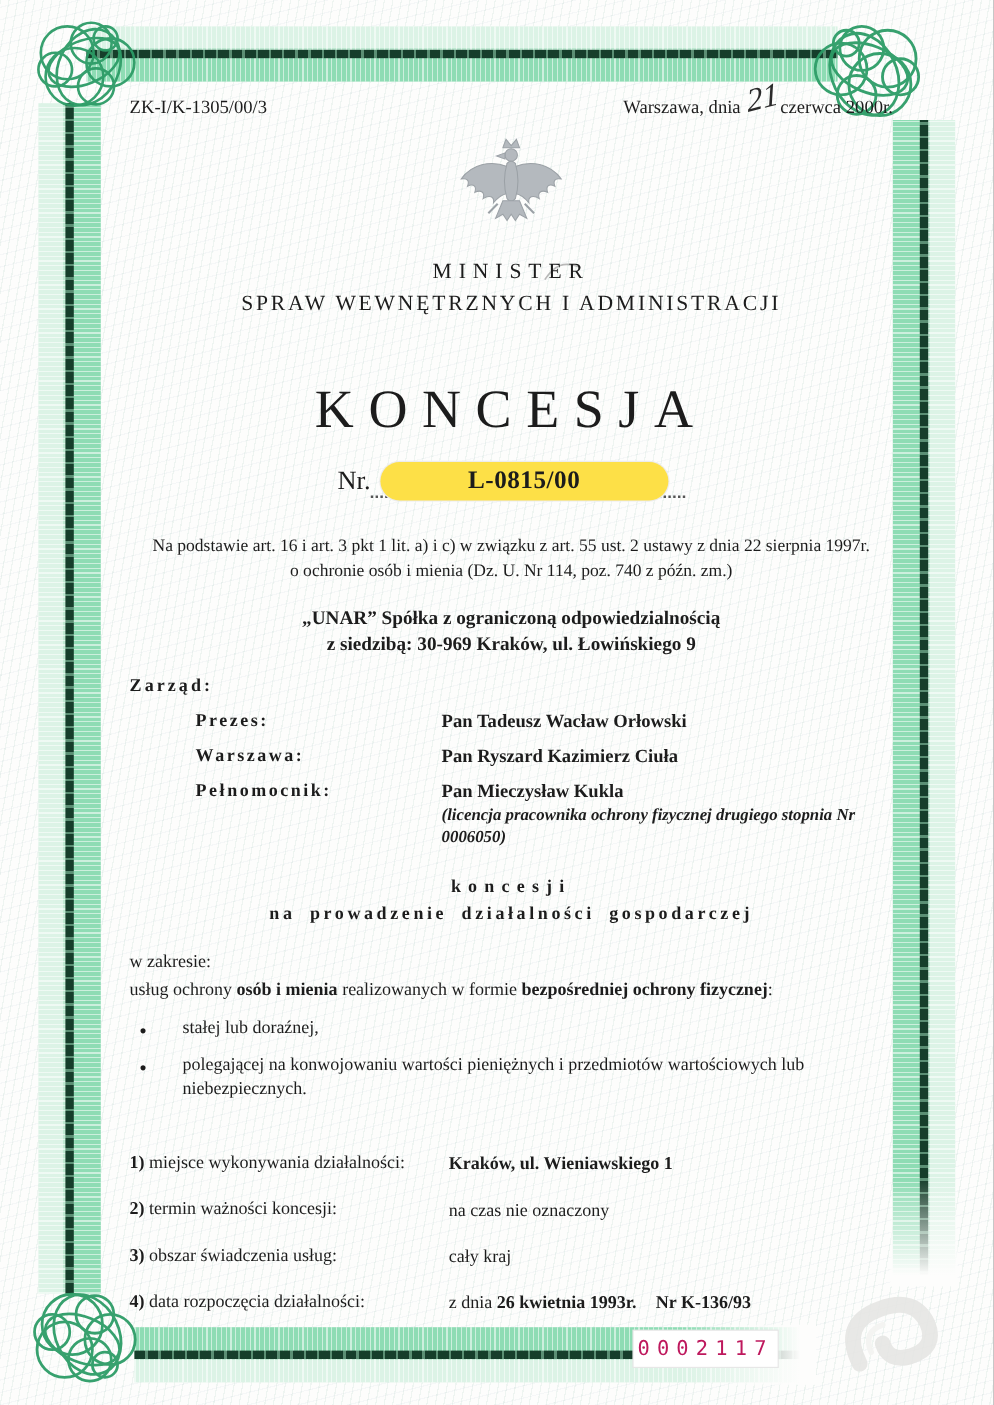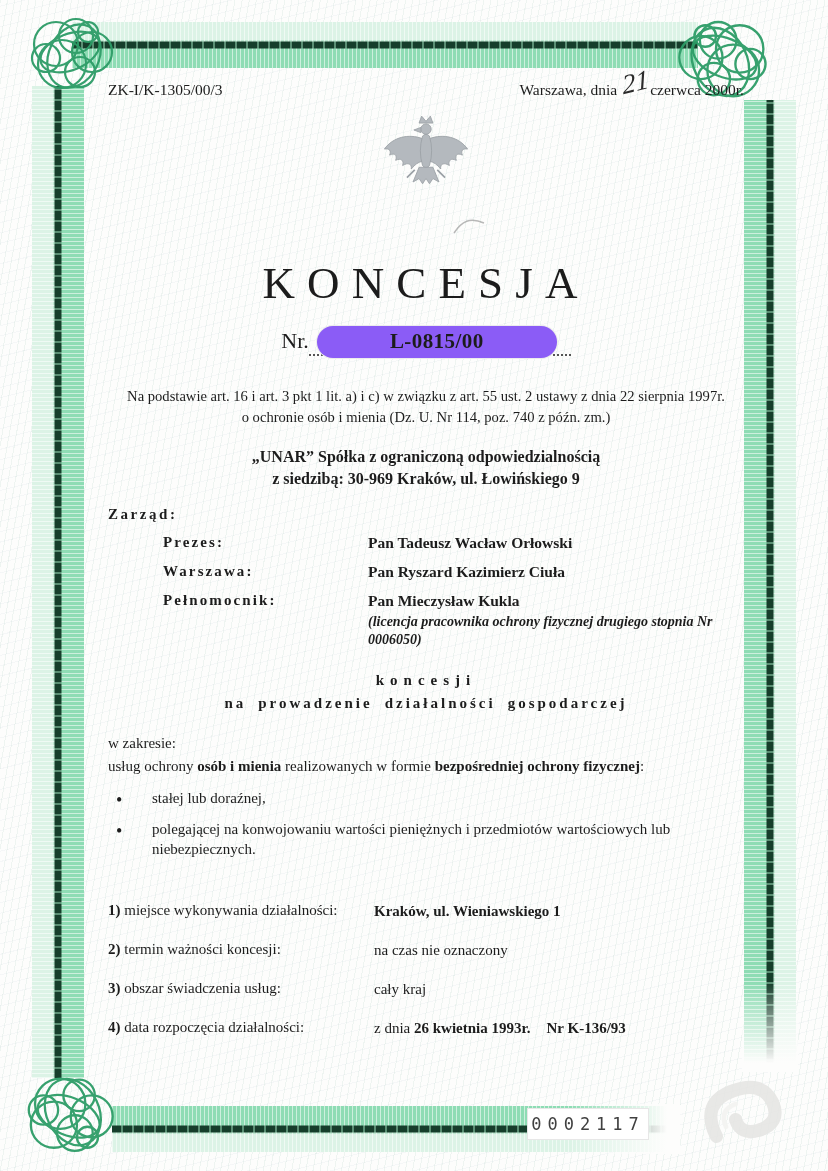--- a/index.html
+++ b/index.html
@@ -62,21 +62,21 @@
   .rosette-bl{left:12px;top:1052px;transform:scaleY(-1);}
 
   
   .swirl{position:absolute;left:678px;top:1050px;z-index:2;opacity:.9;}
   .serial{
     position:absolute;left:528px;top:1109px;z-index:3;
     width:120px;height:30px;background:#fff;
     box-shadow:0 0 0 1px #e7e7e7;
     display:flex;align-items:center;justify-content:center;
     font-family:"DejaVu Sans Mono","Liberation Mono",monospace;
-    font-size:17px;letter-spacing:6px;color:#404040;
+    font-size:17px;letter-spacing:6px;color:#be185d;
   }
 
   
   .content{position:absolute;left:108px;top:80px;width:636px;z-index:5;font-size:15px;line-height:1.3;}
   .row-top{display:flex;justify-content:space-between;align-items:flex-end;font-size:15.5px;font-family:Liberation Serif, serif;}
   .handwritten{
     display:inline-block;font-style:italic;font-size:27px;line-height:0;
     transform:rotate(-14deg) skewX(-8deg);position:relative;top:-4px;margin:0 1px 0 5px;
     color:#2a2a2a;
   }
@@ -85,21 +85,21 @@
   .issuer-l1{font-size:18px;letter-spacing:.32em;}
   .issuer-l2{font-size:18px;letter-spacing:.13em;margin-top:3px;}
   .doc-title{text-align:center;margin-top:48px;font-size:45px;letter-spacing:.27em;}
   .penmark{position:absolute;left:450px;top:215px;z-index:4;}
 
   .nr-line{margin-top:14px;text-align:center;position:relative;height:42px;}
   .nr-inner{display:inline-block;position:relative;}
   .nr-label{font-size:22px;vertical-align:bottom;}
   .nr-dots{display:inline-block;width:262px;border-bottom:2px dotted #555;height:28px;vertical-align:bottom;position:relative;}
   .nr-badge{
-    position:absolute;left:8px;bottom:-4px;width:240px;height:32px;background:#8b5cf6;
+    position:absolute;left:8px;bottom:-4px;width:240px;height:32px;background:#fde047;
     border-radius:16px;box-shadow:0 0 0 1px #ececec;
     display:flex;align-items:center;justify-content:center;
     font-weight:bold;font-size:21px;letter-spacing:.02em;
   }
   .legal{margin-top:18px;text-align:center;font-size:14.6px;line-height:1.45;}
   .grant{margin-top:17px;text-align:center;font-weight:bold;letter-spacing:.5em;font-size:15px;}
   .grantee{margin-top:18px;text-align:center;font-weight:bold;font-size:16px;line-height:1.35;}
   .board-heading{margin-top:15px;font-weight:bold;letter-spacing:.17em;}
   .board{margin-top:8px;}
   .board-row{display:flex;margin-top:9px;align-items:flex-start;}
@@ -218,20 +218,24 @@
           <path d="M54 17 l-8 3 8 3 z"></path>
           <path d="M56 30 C40 24 22 28 12 42 c6 -1 8 2 6 7 c6 -3 9 0 7 6 c6 -3 10 0 8 6 c6 -4 11 -2 10 4 c4 -5 8 -8 13 -9 z"></path>
           <path d="M64 30 C80 24 98 28 108 42 c-6 -1 -8 2 -6 7 c-6 -3 -9 0 -7 6 c-6 -3 -10 0 -8 6 c-6 -4 -11 -2 -10 4 c-4 -5 -8 -8 -13 -9 z"></path>
           <path d="M56 27 q-5 17 0 34 q4 5 8 0 q5 -17 0 -34 q-4 -4 -8 0 z"></path>
           <path d="M52 63 l-7 17 7 -4 4 6 4 -6 4 6 4 -6 7 4 -7 -17 z"></path>
           <path d="M47 66 l-9 9 M73 66 l9 9" fill="none" stroke-width="2"></path>
         </g>
       </svg>
     </div>
 
+    <div class="issuer">
+      <div class="issuer-l1">MINISTER</div>
+      <div class="issuer-l2">SPRAW WEWNĘTRZNYCH I ADMINISTRACJI</div>
+    </div>
 
     <div class="doc-title">KONCESJA</div>
 
     <div class="nr-line">
       <span class="nr-inner">
         <span class="nr-label">Nr.</span><span class="nr-dots"><span class="nr-badge">L-0815/00</span></span>
       </span>
     </div>
 
     <div class="legal">

